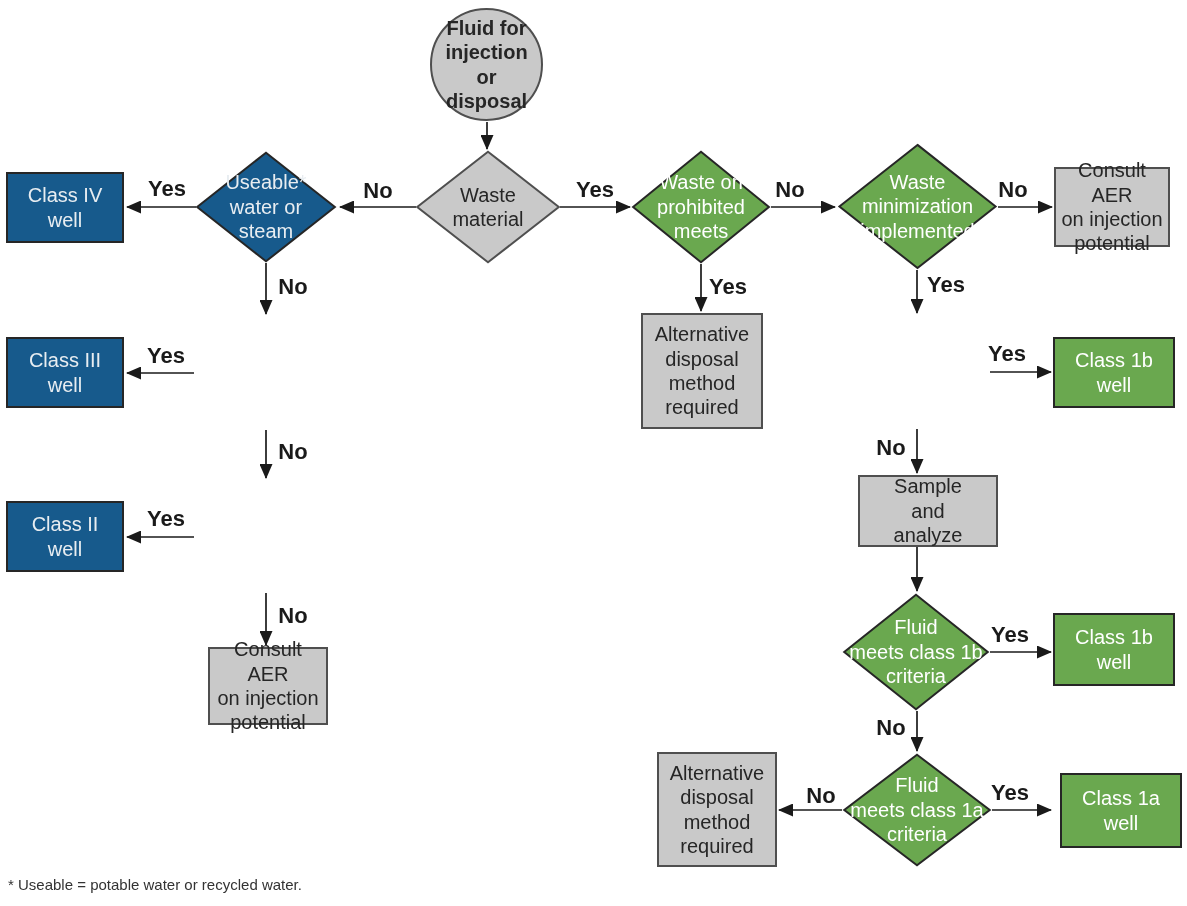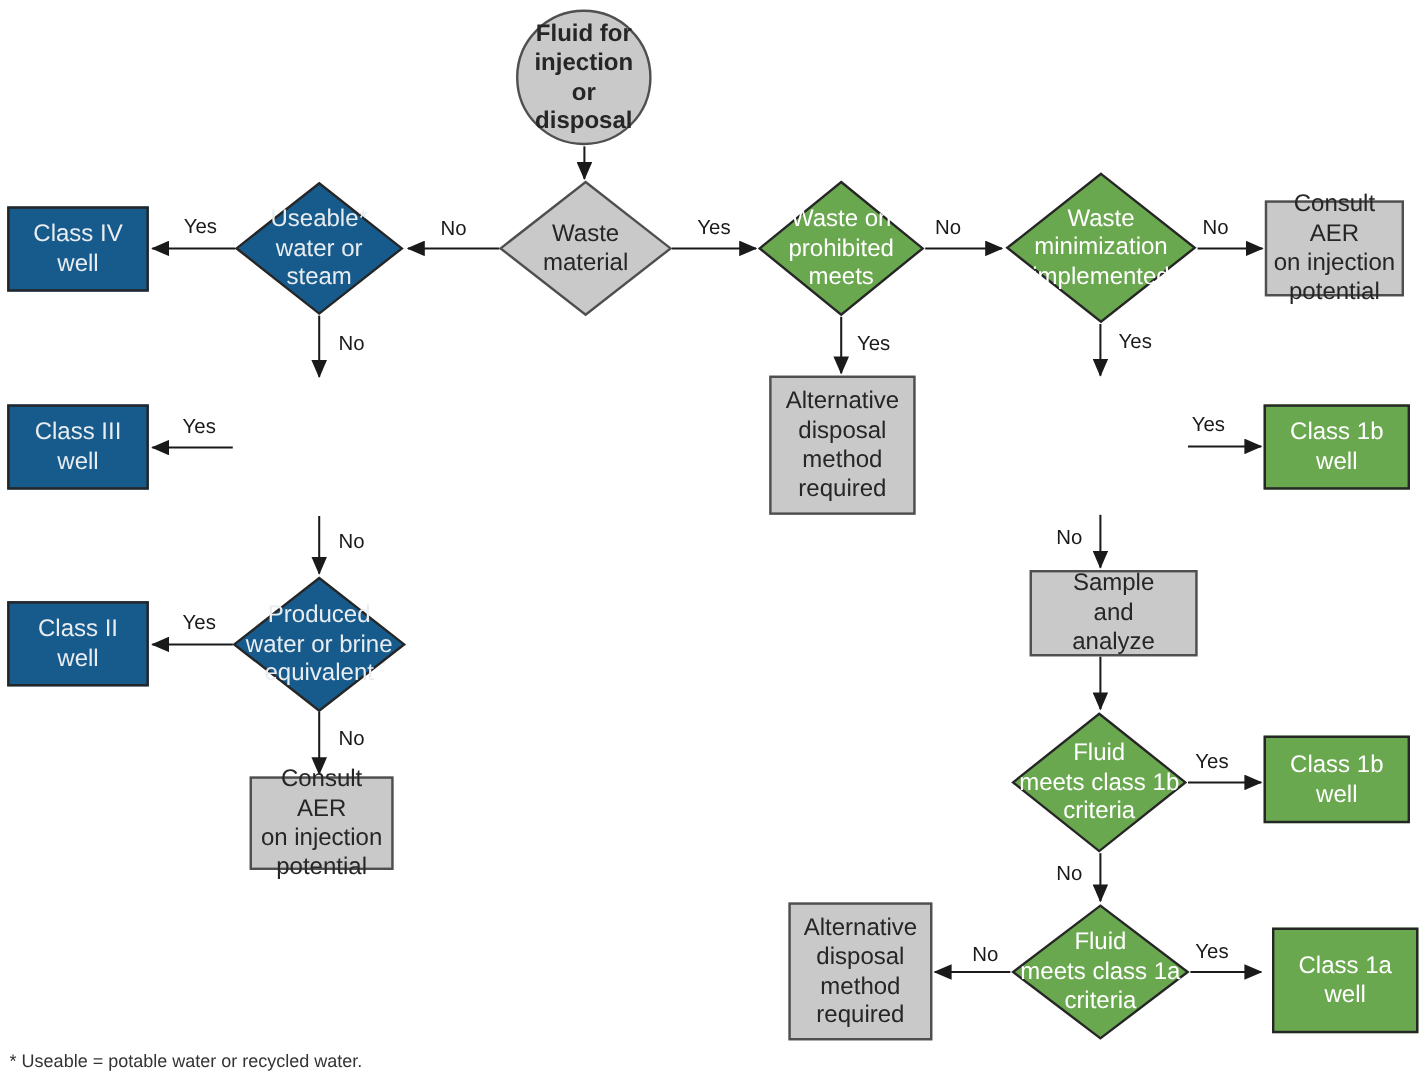--- a/index.html
+++ b/index.html
@@ -22,21 +22,21 @@
   .rect.gray  { background:var(--gray,#c9c9c9);  border-color:var(--border-gray,#4f4f4f); }
   .circle {
     border-radius:50%; background:var(--gray,#c9c9c9);
     border:2px solid var(--border-gray,#4f4f4f); font-weight:bold;
   }
   .t-light { color:var(--text-light,#ffffff); }
   .t-blue-light { color:#e8edf1; }
   .t-dark  { color:var(--text-dark,#262626); }
   .elabel {
     position:absolute; transform:translate(-50%,-50%);
-    font-weight:400; font-size:17px; color:var(--line,#1a1a1a); z-index:3; white-space:nowrap;
+    font-weight:700; font-size:22px; color:var(--line,#1a1a1a); z-index:3; white-space:nowrap;
   }
   .footnote { position:absolute; left:8px; top:876px; font-size:15px; color:#333333; }
 </style>
 </head>
 <body>
 
 <div class="canvas">
 
   <svg class="arrows" xmlns="http://www.w3.org/2000/svg">
     <defs>
@@ -93,28 +93,20 @@
     <span class="nlabel">Class IV
 well</span>
   </div>
 
 
   <div class="node rect blue t-blue-light" style="left:6px;top:337px;width:118px;height:71px">
     <span class="nlabel">Class III
 well</span>
   </div>
 
-  <div class="node diamond blue t-blue-light" style="left:193px;top:480px;width:146px;height:114px">
-    <svg class="shape" viewBox="0 0 100 100" preserveAspectRatio="none">
-        <polygon points="50,1.5 98.5,50 50,98.5 1.5,50" vector-effect="non-scaling-stroke"></polygon>
-      </svg>
-    <span class="nlabel">Produced
-water or brine
-equivalent</span>
-  </div>
 
   <div class="node rect blue t-blue-light" style="left:6px;top:501px;width:118px;height:71px">
     <span class="nlabel">Class II
 well</span>
   </div>
 
   <div class="node rect gray t-dark" style="left:208px;top:647px;width:120px;height:78px">
     <span class="nlabel">Consult AER
 on injection
 potential</span>
@@ -186,21 +178,21 @@
 criteria</span>
   </div>
 
   <div class="node rect gray t-dark" style="left:657px;top:752px;width:120px;height:115px">
     <span class="nlabel">Alternative
 disposal
 method
 required</span>
   </div>
 
-  <div class="node rect green t-light" style="left:1060px;top:773px;width:122px;height:88px">
+  <div class="node rect green t-light" style="left:1060px;top:773px;width:122px;height:75px">
     <span class="nlabel">Class 1a
 well</span>
   </div>
 
   <div class="elabel" style="left:378px;top:191px">No</div>
   <div class="elabel" style="left:595px;top:190px">Yes</div>
   <div class="elabel" style="left:167px;top:189px">Yes</div>
   <div class="elabel" style="left:293px;top:287px">No</div>
   <div class="elabel" style="left:166px;top:356px">Yes</div>
   <div class="elabel" style="left:293px;top:452px">No</div>

